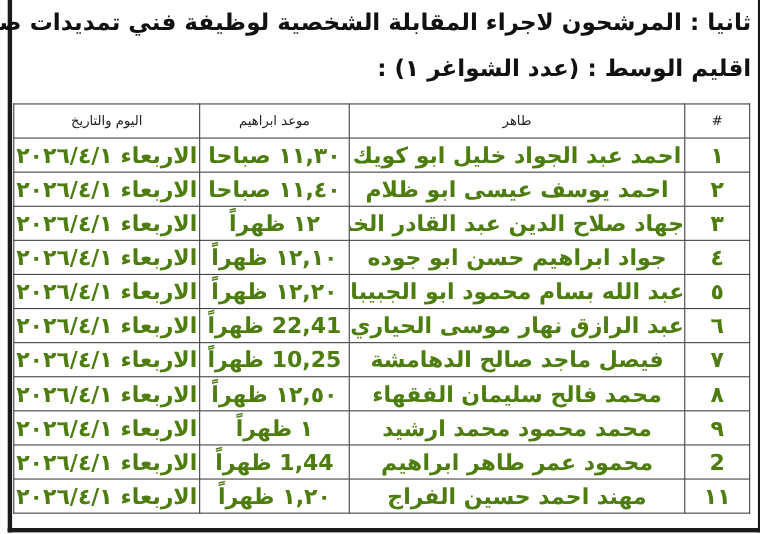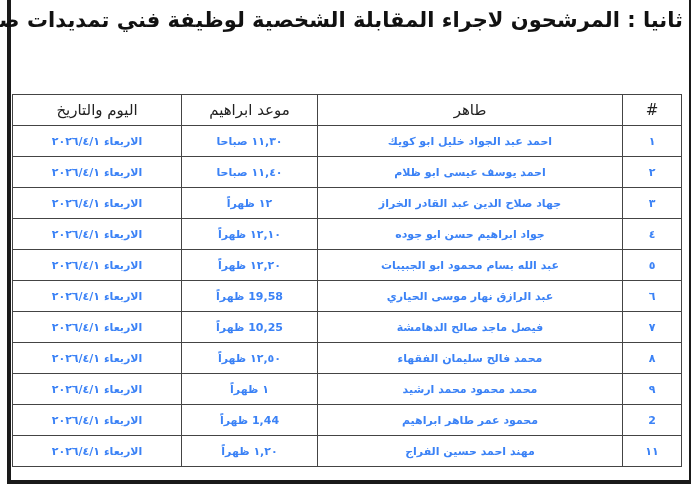--- a/index.html
+++ b/index.html
@@ -6,34 +6,35 @@
   body { width:691px; height:485px; position:relative; overflow:hidden;
          font-family:"DejaVu Sans", sans-serif; color:#111; }
   .frame { position:absolute; left:7px; top:-4px; width:678px; height:484px;
            border:4px solid #1a1a1a; border-top:none; background:#fff; box-sizing:content-box; }
   .title { position:absolute; right:8px; left:8px; top:0; direction:rtl; text-align:right;
            font-weight:bold; font-size:21px; line-height:40px; color:#111; white-space:nowrap; }
   .title .line { display:block; height:42px; }
   table.grid { position:absolute; left:12px; top:94px; width:669px; border-collapse:collapse;
                direction:rtl; table-layout:fixed; }
   table.grid td, table.grid th { border:1.5px solid #444; height:30px; padding:0; text-align:center;
-               font-size:11px; font-weight:bold; color:#3b82f6; white-space:nowrap; overflow:hidden; }
-  table.grid th { font-weight:normal; font-size:15px; color:#222; }
+               font-size:20px; font-weight:bold; color:#4d7c0f; white-space:nowrap; overflow:hidden; }
+  table.grid th { font-weight:normal; font-size:12px; color:#222; }
   col.c-num { width:59px; }
   col.c-name { width:305px; }
   col.c-time { width:136px; }
   col.c-date { width:169px; }
 </style>
 </head>
 <body>
 
 <div class="frame"></div>
 
 <div class="title">
   <span class="line">ثانيا : المرشحون لاجراء المقابلة الشخصية لوظيفة فني تمديدات صحية على مستوى</span>
+  <span class="line">اقليم الوسط : (عدد الشواغر ١) :</span>
 </div>
 
 <table class="grid">
   <colgroup>
     <col class="c-num">
       <col class="c-name">
       <col class="c-time">
       <col class="c-date">
   </colgroup>
   <thead>
@@ -71,21 +72,21 @@
     </tr>
     <tr>
       <td>٥</td>
       <td>عبد الله بسام محمود ابو الجبيبات</td>
       <td>١٢,٢٠ ظهراً</td>
       <td>الاربعاء ٢٠٢٦/٤/١</td>
     </tr>
     <tr>
       <td>٦</td>
       <td>عبد الرازق نهار موسى الحياري</td>
-      <td>19,58 ظهراً</td>
+      <td>22,41 ظهراً</td>
       <td>الاربعاء ٢٠٢٦/٤/١</td>
     </tr>
     <tr>
       <td>٧</td>
       <td>فيصل ماجد صالح الدهامشة</td>
       <td>10,25 ظهراً</td>
       <td>الاربعاء ٢٠٢٦/٤/١</td>
     </tr>
     <tr>
       <td>٨</td>

